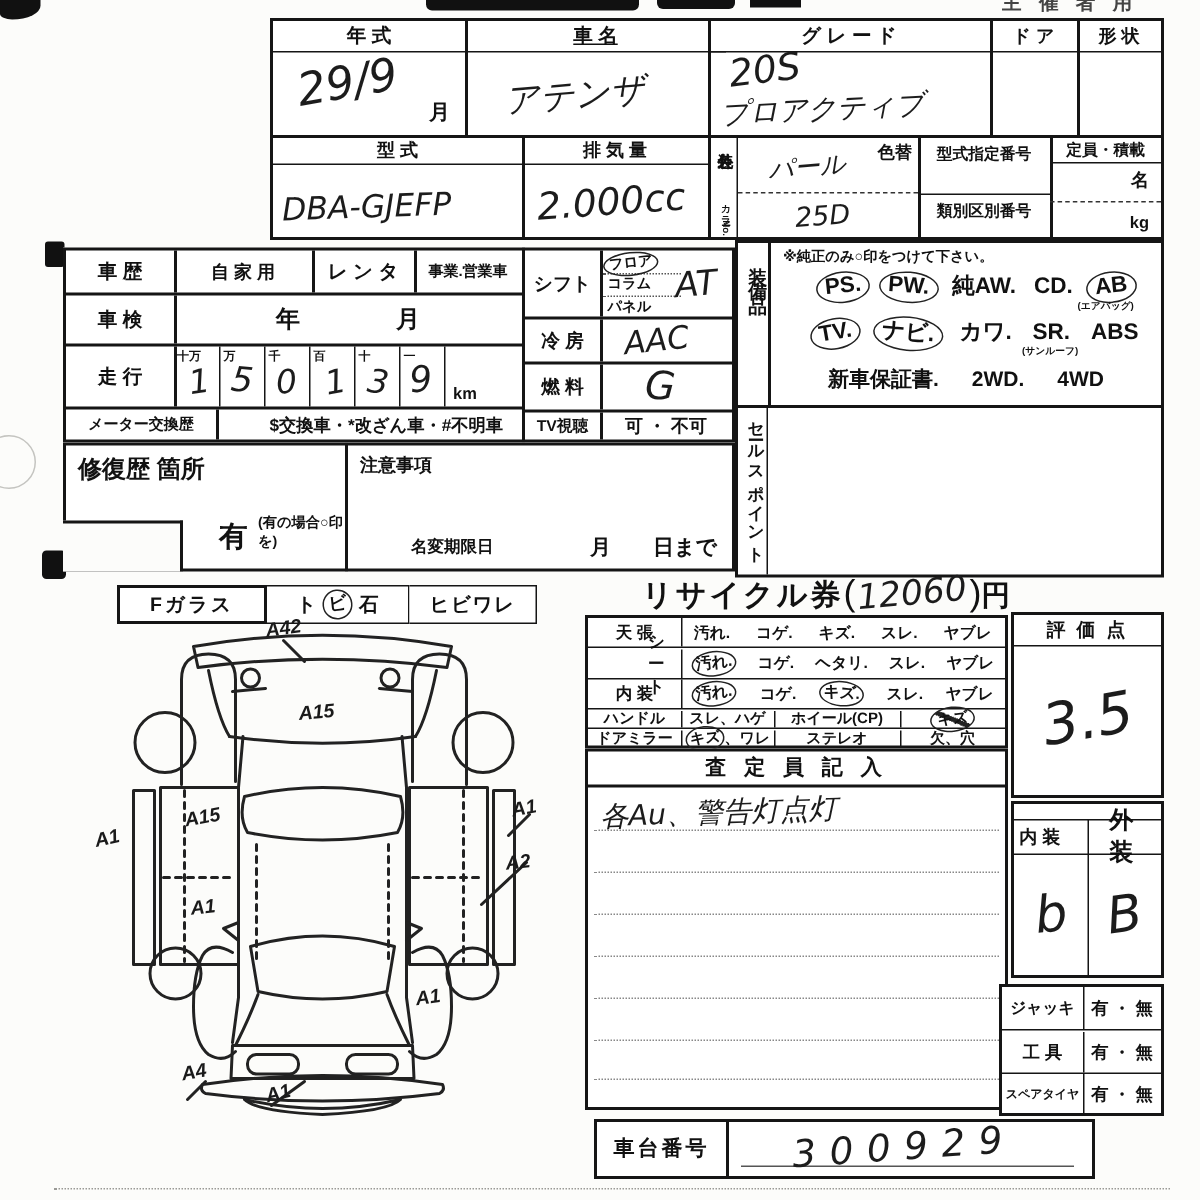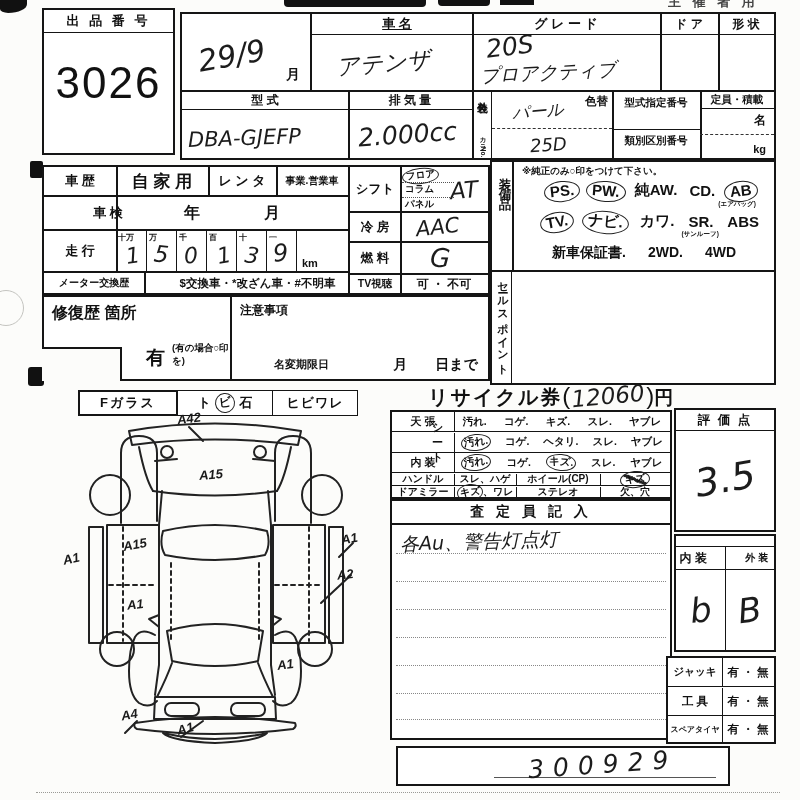--- a/index.html
+++ b/index.html
@@ -36,37 +36,32 @@
   <div class="noise" style="left:438px;top:0;width:52px;height:6px;border-radius:0 0 4px 4px;"></div>
   <div class="noise" style="left:500px;top:0;width:34px;height:5px;"></div>
   <div class="noise" style="left:30px;top:161px;width:13px;height:17px;border-radius:2px;"></div>
   <div class="noise" style="left:28px;top:367px;width:16px;height:19px;border-radius:3px;"></div>
   <div class="abs" style="left:-12px;top:290px;width:36px;height:36px;border:1.5px solid #c4c4c0;border-radius:50%;"></div>
   <div class="abs" style="left:668px;top:0;width:120px;height:10px;overflow:hidden;">
     <span class="bold" style="position:absolute;top:-7px;left:0;font-size:13px;color:#444;letter-spacing:4px;">主 催 者 用</span>
   </div>
   <div class="abs" style="left:36px;top:792px;width:744px;border-top:1.5px dotted #9a9a96;"></div>
 
-  <div class="abs b2" style="left:42px;top:8px;width:133px;height:147px;">
-    <div class="hdr" style="height:22px;font-size:13px;letter-spacing:3px;">
-      <span>出 品 番 号</span>
-    </div>
-    <div class="cen" style="height:100px;">
-      <span style="font-size:44px;letter-spacing:2px;">3026</span>
-    </div>
-  </div>
 
   <div class="abs b2" style="left:180px;top:12px;width:596px;height:148px;">
     <div class="abs" style="left:0;top:0;width:592px;height:76px;">
       <div class="vline2" style="left:128px;"></div>
         <div class="vline2" style="left:290px;"></div>
       <div class="vline2" style="left:478px;"></div>
         <div class="vline2" style="left:536px;"></div>
 
       <div class="abs" style="left:0;top:0;width:128px;height:76px;">
+        <div class="hdr" style="height:20px;font-size:13px;">
+            <span>年    式</span>
+          </div>
         <span class="hw" style="position:absolute;left:16px;top:24px;font-size:30px;transform:rotate(-10deg);">29/9</span>
         <span class="bold" style="position:absolute;right:10px;bottom:6px;font-size:14px;">月</span>
       </div>
 
       <div class="abs" style="left:128px;top:0;width:174px;height:76px;text-decoration:underline;">
         <div class="hdr" style="height:20px;font-size:13px;">
             <span>車    名</span>
           </div>
         <span class="hw" style="position:absolute;left:26px;top:34px;font-size:23px;transform:rotate(-5deg);">アテンザ</span>
       </div>
@@ -143,34 +138,34 @@
   </div>
 
   <div class="abs b2" style="left:42px;top:165px;width:308px;height:130px;">
     <div class="abs" style="left:0;top:0;width:304px;height:28px;">
       <div class="vline2" style="left:72px;"></div>
         <div class="vline2" style="left:164px;"></div>
         <div class="vline2" style="left:232px;"></div>
       <div class="cen bold abs" style="left:0;width:72px;height:28px;font-size:13px;">
           <span>車 歴</span>
         </div>
-      <div class="cen bold abs" style="left:72px;width:92px;height:28px;font-size:17px;">
+      <div class="cen bold abs" style="left:72px;width:92px;height:28px;font-size:12px;">
           <span>自 家 用</span>
         </div>
       <div class="cen bold abs" style="left:164px;width:68px;height:28px;font-size:13px;">
           <span>レ ン タ</span>
         </div>
       <div class="cen bold abs" style="left:232px;width:72px;height:28px;font-size:10px;">
           <span>事業.営業車</span>
         </div>
     </div>
     <div class="hline2" style="top:28px;"></div>
     <div class="abs" style="left:0;top:30px;width:304px;height:32px;">
       <div class="vline2" style="left:72px;"></div>
-      <div class="cen bold abs" style="left:0;width:72px;height:32px;font-size:13px;margin-left:28px;">
+      <div class="cen bold abs" style="left:0;width:72px;height:32px;font-size:13px;">
           <span>車 検</span>
         </div>
       <div class="cen bold abs" style="left:72px;width:232px;height:32px;font-size:16px;">
           <span>年　　　　月</span>
         </div>
     </div>
     <div class="hline2" style="top:62px;"></div>
     <div class="abs" style="left:0;top:64px;width:304px;height:40px;">
       <div class="vline2" style="left:72px;"></div>
       <div class="cen bold abs" style="left:0;width:72px;height:40px;font-size:13px;">
@@ -510,21 +505,21 @@
     <div class="cen" style="height:96px;">
       <span class="hw" style="font-size:38px;transform:rotate(-10deg);">3.5</span>
     </div>
   </div>
 
   <div class="abs b2" style="left:674px;top:534px;width:102px;height:118px;">
     <div class="abs" style="left:0;top:10px;right:0;height:24px;border-top:1.5px solid #151515;border-bottom:1.5px solid #151515;display:flex;">
       <div class="cen bold" style="width:50%;font-size:12px;">
           <span>内 装</span>
         </div>
-      <div class="cen bold" style="width:50%;font-size:10px;margin-left:29px;">
+      <div class="cen bold" style="width:50%;font-size:16px;margin-left:29px;">
           <span>外 装</span>
         </div>
     </div>
     <div class="vline" style="left:49px;top:10px;"></div>
     <div class="abs cen" style="left:0;top:34px;width:49px;bottom:0;">
       <span class="hw" style="font-size:34px;transform:rotate(-6deg);">b</span>
     </div>
     <div class="abs cen" style="left:49px;top:34px;right:0;bottom:0;">
       <span class="hw" style="font-size:34px;transform:rotate(-8deg);">B</span>
     </div>
@@ -556,17 +551,20 @@
       <div class="cen bold abs" style="left:0;width:54px;height:26px;font-size:8px;">
           <span>スペアタイヤ</span>
         </div>
       <div class="cen bold abs" style="left:54px;width:52px;height:26px;font-size:11.5px;">
           <span>有 ・ 無</span>
         </div>
     </div>
   </div>
 
   <div class="abs b2" style="left:396px;top:746px;width:334px;height:40px;">
+    <div class="cen bold abs" style="left:0;top:0;width:88px;height:36px;border-right:2px solid #151515;font-size:14px;letter-spacing:2px;">
+      <span>車台番号</span>
+    </div>
     <div class="abs" style="left:96px;right:12px;bottom:6px;border-bottom:1.5px solid #555;"></div>
     <span class="hw" style="position:absolute;left:130px;top:2px;font-size:25px;letter-spacing:9px;transform:rotate(-4deg);">300929</span>
   </div>
 
 </div>
 
 </body></html>

